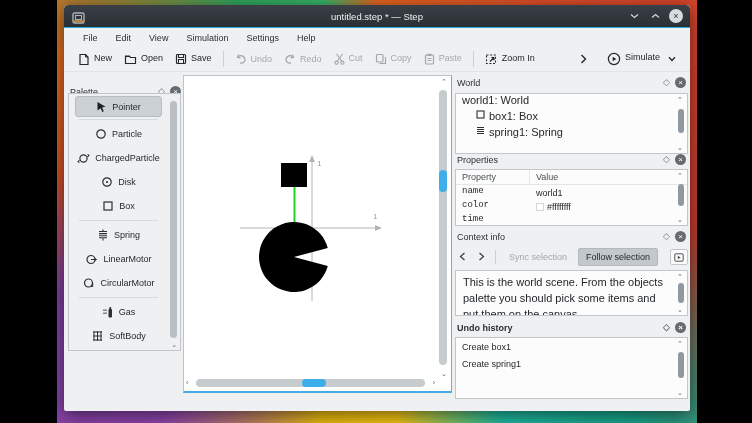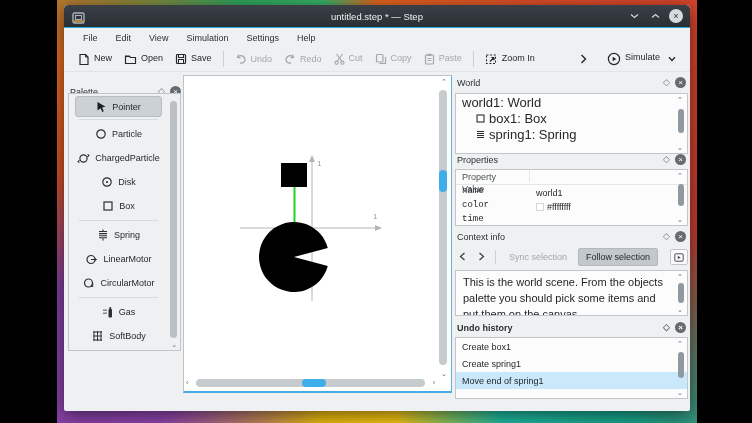--- a/index.html
+++ b/index.html
@@ -71,26 +71,26 @@
   .cv-sb-v .track { position:absolute; left:2px; top:12px; bottom:12px; width:8px; background:#c6cbce; border-radius:4px; }
   .cv-sb-v .thumb { position:absolute; left:2px; width:8px; background:#3daee9; border-radius:4px; }
   .cv-sb-h { position:absolute; left:2px; right:16px; bottom:2px; height:12px; }
   .cv-sb-h .track { position:absolute; top:2px; left:10px; right:10px; height:8px; background:#c6cbce; border-radius:4px; }
   .cv-sb-h .thumb { position:absolute; top:2px; height:8px; background:#3daee9; border-radius:4px; }
   .cv-chev { position:absolute; color:#5d6468; font-size:7px; line-height:1; }
 
   
   .world-head { left:393px; top:69px; width:229px; }
   .world-body { left:391px; top:88px; width:233px; height:61px; }
-  .tree-row { height:16px; display:flex; align-items:center; font-size:13px; color:#25292c; gap:4px; padding-left:6px; }
+  .tree-row { height:16px; display:flex; align-items:flex-start; font-size:11px; color:#25292c; gap:4px; padding-left:6px; }
   .tree-row.indent { padding-left:20px; }
 
   .props-head { left:393px; top:146px; width:229px; }
   .props-body { left:391px; top:164px; width:233px; height:57px; }
-  .prop-hrow { display:flex; height:15px; border-bottom:1px solid #e4e6e8; font-size:9px; color:#4a5054;flex-direction:column; }
+  .prop-hrow { display:flex; height:15px; border-bottom:1px solid #e4e6e8; font-size:9px; color:#4a5054; }
   .prop-hrow .c1 { width:74px; padding:2px 0 0 6px; border-right:1px solid #e4e6e8; }
   .prop-hrow .c2 { flex:1; padding:2px 0 0 6px; }
   .prop-row { display:flex; height:14px; font-size:9px; color:#25292c; }
   .prop-row .c1 { width:74px; padding:1px 0 0 6px;font-family:Liberation Mono, monospace; }
   .prop-row .c2 { flex:1; padding:1px 0 0 6px; display:flex; align-items:center; gap:3px; }
   .swatch { width:8px; height:8px; background:#fff; border:1px solid #d4d7d9; display:inline-block; }
 
   .ctx-head { left:393px; top:223px; width:229px; }
   .ctx-toolbar { position:absolute; left:391px; top:241px; width:233px; height:22px; display:flex; align-items:center; gap:4px; }
   .ctx-nav { color:#3f4448; font-size:10px; padding:0 4px; }
@@ -465,21 +465,20 @@
   <div class="panel-head undo-head">
     <span class="ph-title">Undo history</span>
     <span class="ph-icons">
       <span class="ph-float">◇</span>
       <span class="ph-close">×</span>
     </span>
   </div>
   <div class="panel-body undo-body">
     <div class="undo-row">Create box1</div>
     <div class="undo-row">Create spring1</div>
-    <div class="undo-row selected">Move end of spring1</div>
     <div class="sb-v" style="right:1px; top:2px; bottom:2px;">
       <span class="sb-chev" style="top:0;">⌃</span>
       <div class="sb-thumb-dark" style="top:12px; height:26px;"></div>
       <span class="sb-chev" style="bottom:0;">⌄</span>
     </div>
   </div>
 
 </div>
 
 </body></html>

